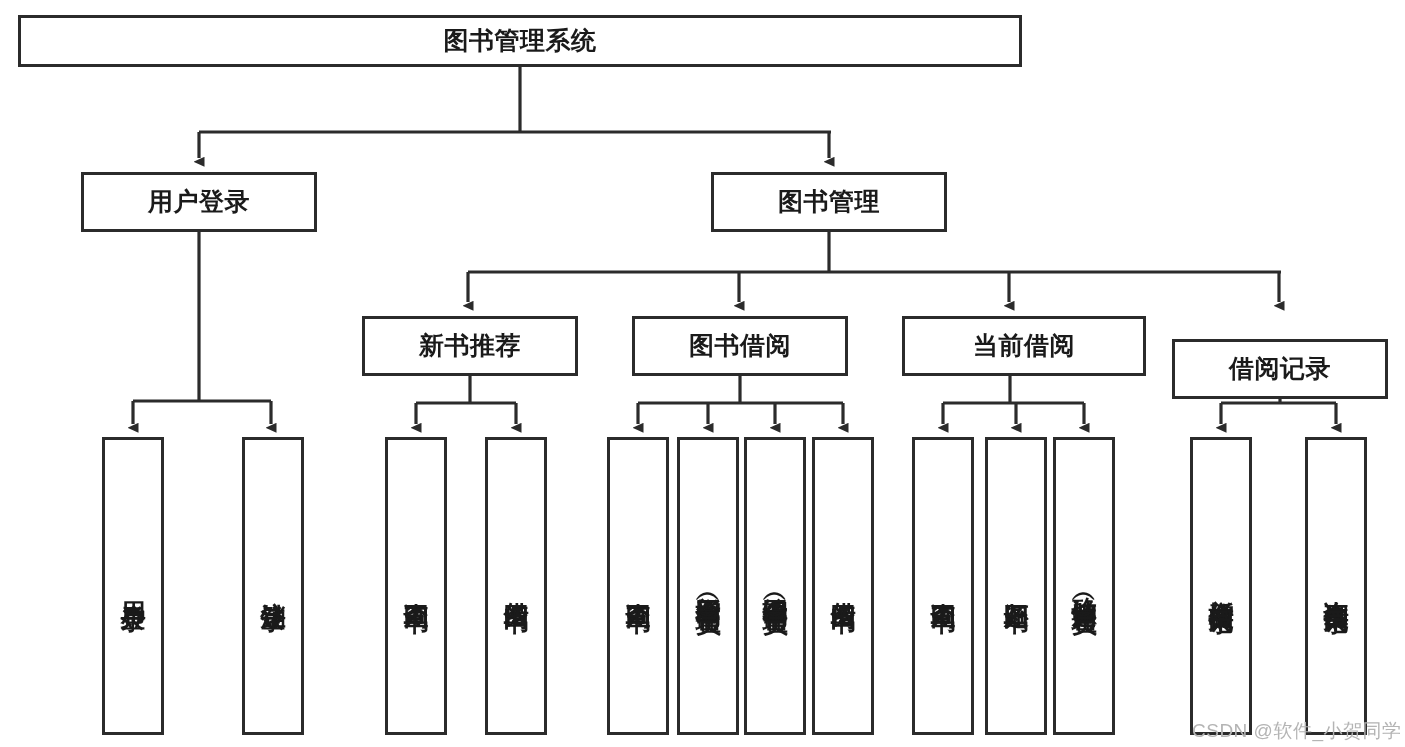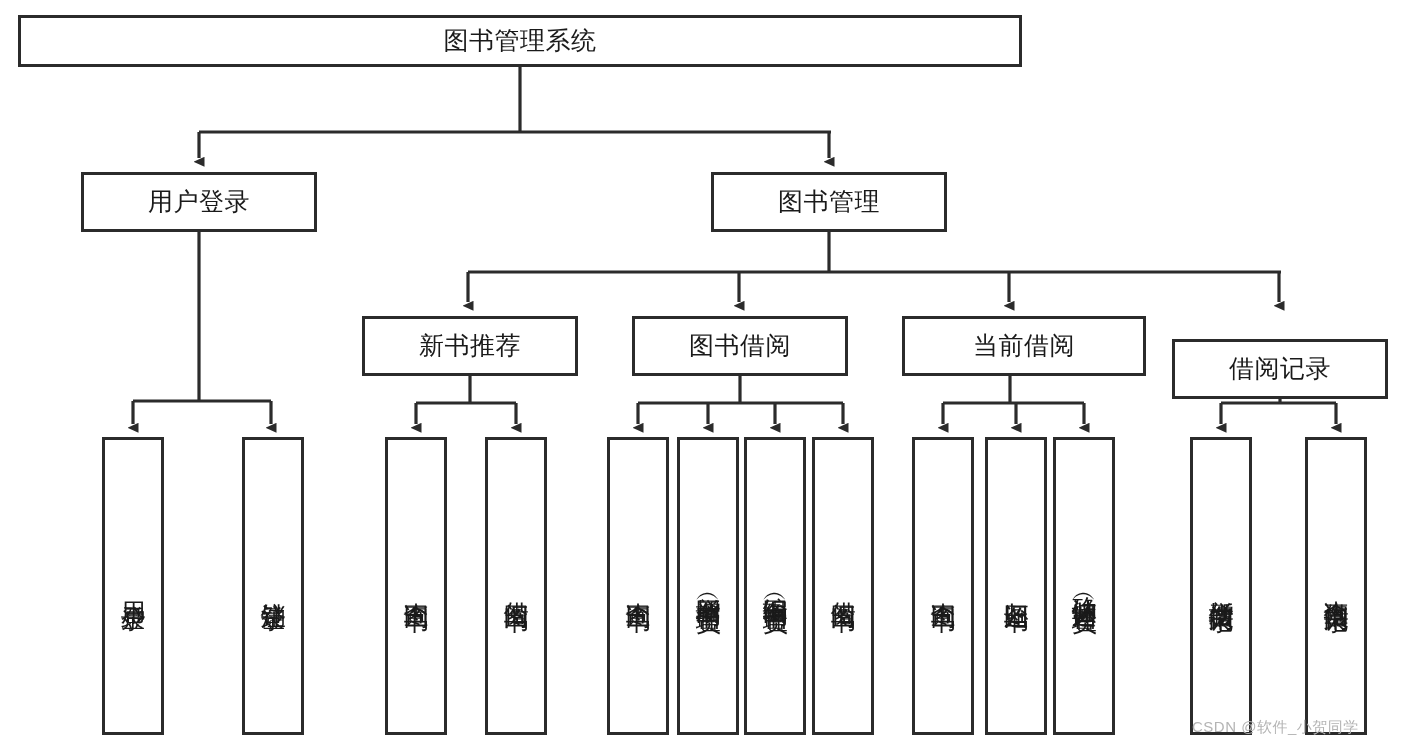--- a/index.html
+++ b/index.html
@@ -26,20 +26,21 @@
   }
   .node {
     position: absolute;
     box-sizing: border-box;
     border: 3px solid #2b2b2b;
     background: #ffffff;
     display: flex;
     align-items: center;
     justify-content: center;
     color: #1a1a1a;
+    font-weight: bold;
   }
   .node .label {
     display: block;
     text-align: center;
     line-height: 1.18;
     letter-spacing: 0.5px;
   }
   
   .node.horiz .label {
     writing-mode: horizontal-tb;
@@ -54,21 +55,21 @@
   .node.vert .label {
     writing-mode: vertical-rl;
     text-orientation: upright;
     font-size: 25px;
     line-height: 1.25;
     letter-spacing: 2px;
     max-height: 100%;
   }
   .watermark {
     position: absolute;
-    font-size: 15px;
+    font-size: 19px;
     color: #b4b4b4;
     white-space: nowrap;
     letter-spacing: 0.5px;
     pointer-events: none;
   }
 </style>
 </head>
 <body>
 
 <div id="canvas">

